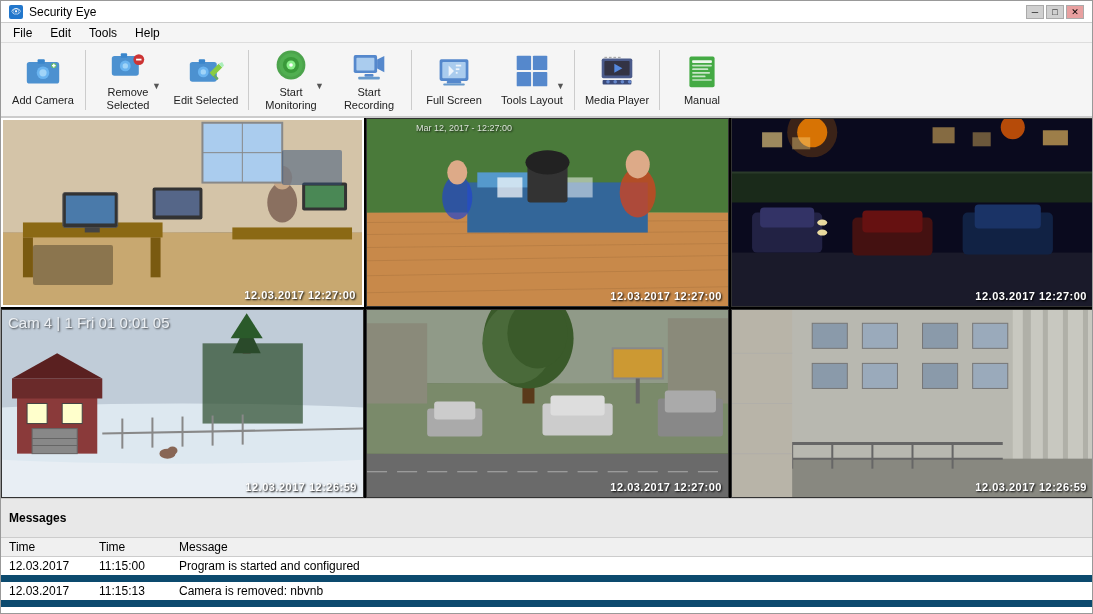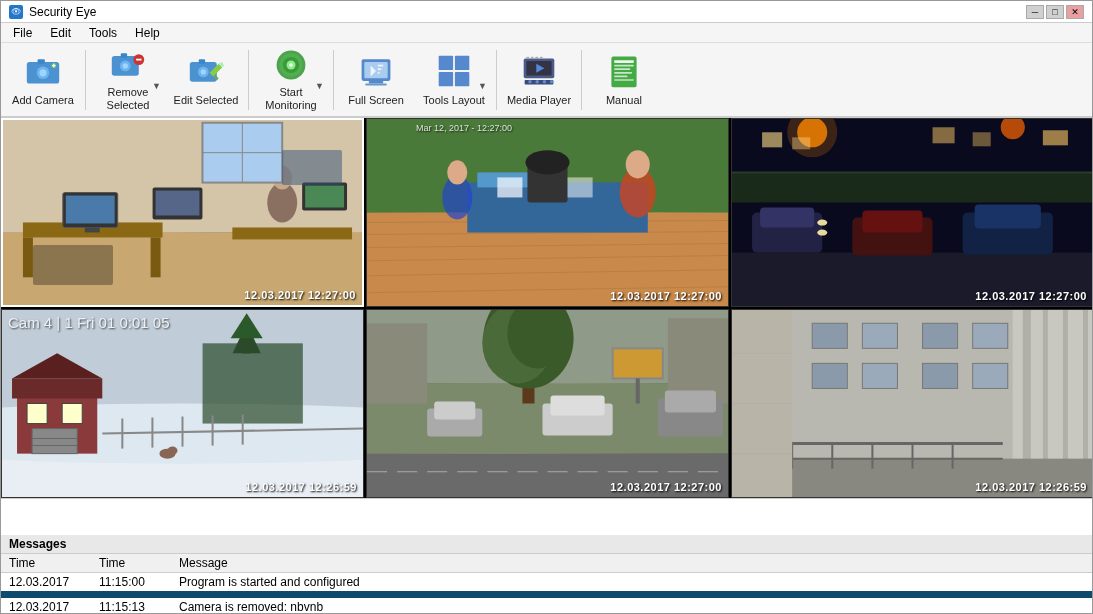--- a/index.html
+++ b/index.html
@@ -216,25 +216,24 @@
     
     #messages-panel {
       height: 115px;
       background: #ffffff;
       border-top: 1px solid #ccc;
       display: flex;
       flex-direction: column;
     }
     #messages-header {
       background: #e8e8e8;
-      padding: 2px 8px;
+      padding: 12px 8px;
       font-size: 12px;
       font-weight: bold;
       border-bottom: 1px solid #ccc;
-      margin-top: 36px;
     }
     #messages-table {
       flex: 1;
       overflow-y: auto;
       font-size: 12px;
     }
     .msg-table {
       width: 100%;
       border-collapse: collapse;
     }
@@ -360,20 +359,32 @@
           <circle cx="20" cy="20" r="13" fill="#55bb55" opacity="0.5"></circle>
           <circle cx="20" cy="20" r="9" fill="#3a9a3a"></circle>
           <circle cx="20" cy="20" r="5" fill="#88ee88"></circle>
           <circle cx="20" cy="20" r="2" fill="white"></circle>
         </svg>
       </div>
       <span class="btn-label">Start Monitoring</span>
       <span class="arrow">▼</span>
     </div>
 
+    <div class="toolbar-btn">
+      <div class="btn-icon">
+        <svg class="icon-svg" viewBox="0 0 40 40">
+          <rect x="3" y="9" width="26" height="20" rx="2" fill="#5588cc"></rect>
+          <rect x="6" y="12" width="20" height="14" rx="1" fill="#aaccee"></rect>
+          <polygon points="29,14 37,10 37,28 29,24" fill="#5588cc"></polygon>
+          <rect x="15" y="30" width="10" height="3" rx="1" fill="#5588cc"></rect>
+          <rect x="8" y="33" width="24" height="3" rx="1" fill="#6699cc"></rect>
+        </svg>
+      </div>
+      <span class="btn-label">Start Recording</span>
+    </div>
 
     <div class="toolbar-sep"></div>
 
 
     <div class="toolbar-btn">
       <div class="btn-icon">
         <svg class="icon-svg" viewBox="0 0 40 40">
           <rect x="4" y="7" width="32" height="24" rx="2" fill="#5588cc"></rect>
           <rect x="7" y="10" width="26" height="18" rx="1" fill="#aaccee"></rect>
           <polygon points="14,14 20,20 14,26" fill="white" opacity="0.8"></polygon>

